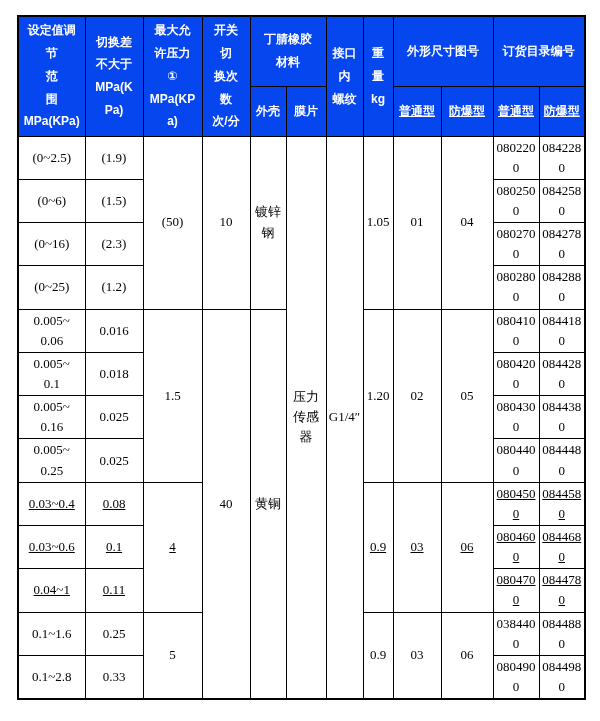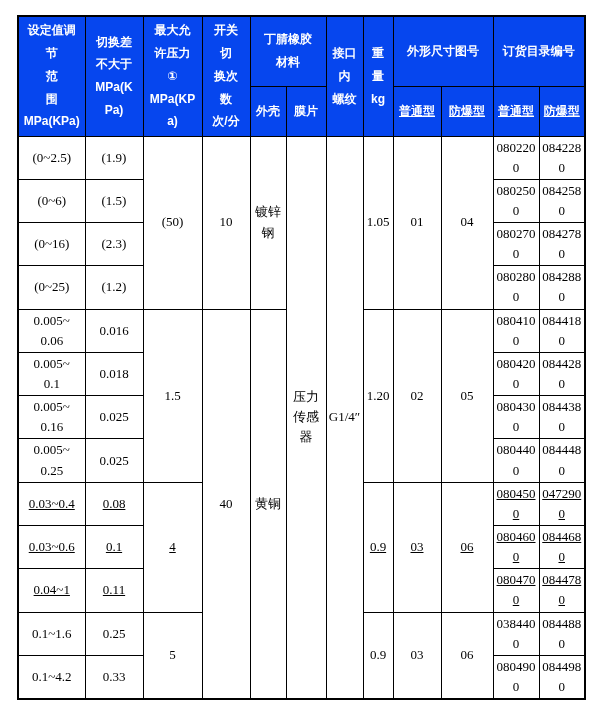--- a/index.html
+++ b/index.html
@@ -187,21 +187,21 @@
     </tr>
 
     <tr class="rc">
       <td class="range">0.03~0.4</td>
       <td class="diff">0.08</td>
       <td rowspan="3">4</td>
       <td class="weight" rowspan="3">0.9</td>
       <td rowspan="3">03</td>
       <td rowspan="3">06</td>
       <td class="cat">0804500</td>
-      <td class="cat">0472900</td>
+      <td class="cat">0844580</td>
     </tr>
     <tr class="rc">
       <td class="range">0.03~0.6</td>
       <td class="diff">0.1</td>
       <td class="cat">0804600</td>
       <td class="cat">0844680</td>
     </tr>
     <tr class="rc">
       <td class="range">0.04~1</td>
       <td class="diff">0.11</td>
@@ -213,19 +213,19 @@
       <td class="range">0.1~1.6</td>
       <td class="diff">0.25</td>
       <td rowspan="2">5</td>
       <td class="weight" rowspan="2">0.9</td>
       <td rowspan="2">03</td>
       <td rowspan="2">06</td>
       <td class="cat">0384400</td>
       <td class="cat">0844880</td>
     </tr>
     <tr class="rd">
-      <td class="range">0.1~4.2</td>
+      <td class="range">0.1~2.8</td>
       <td class="diff">0.33</td>
       <td class="cat">0804900</td>
       <td class="cat">0844980</td>
     </tr>
   </tbody>
 </table>
 
 </body></html>

